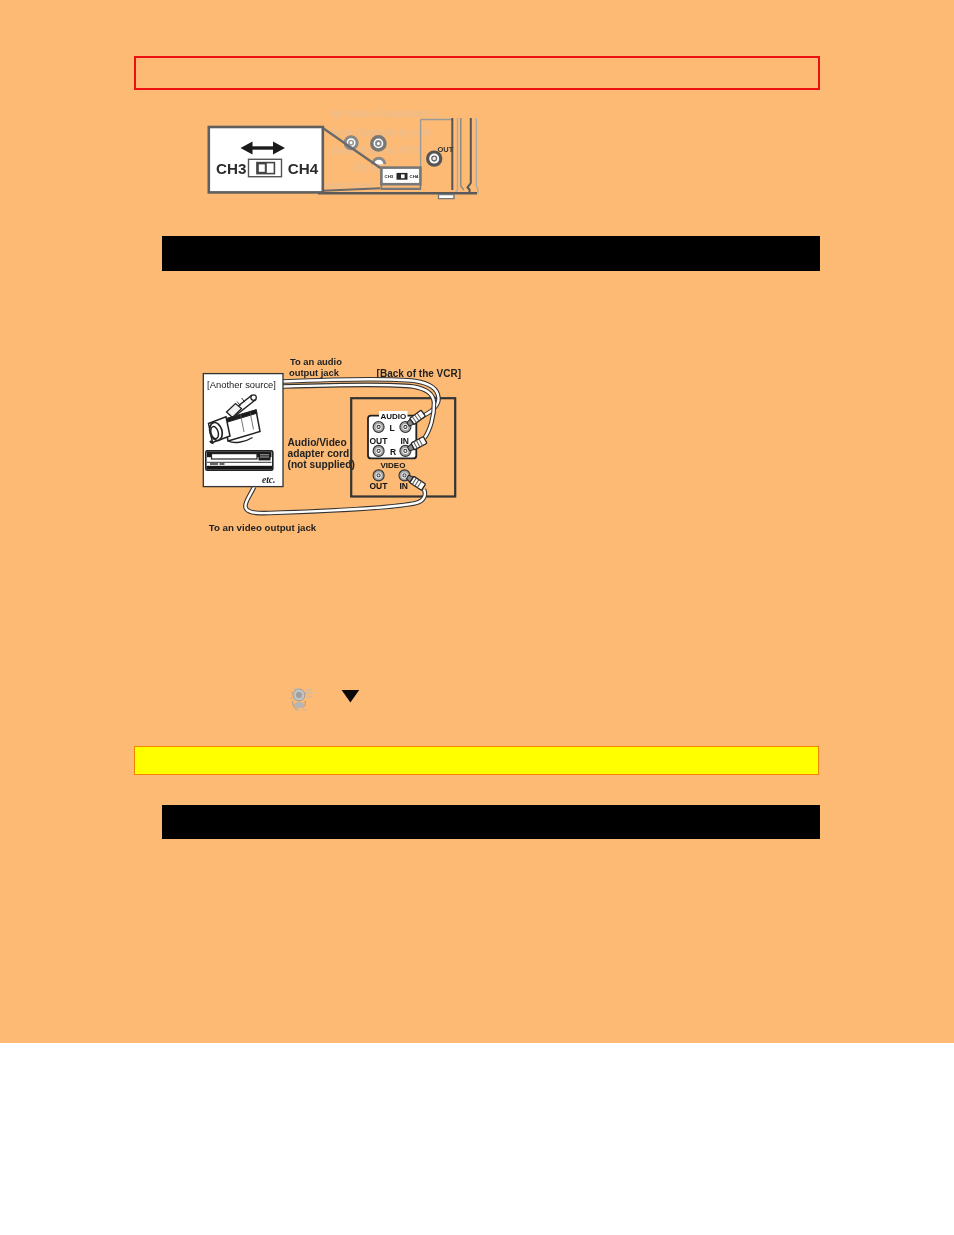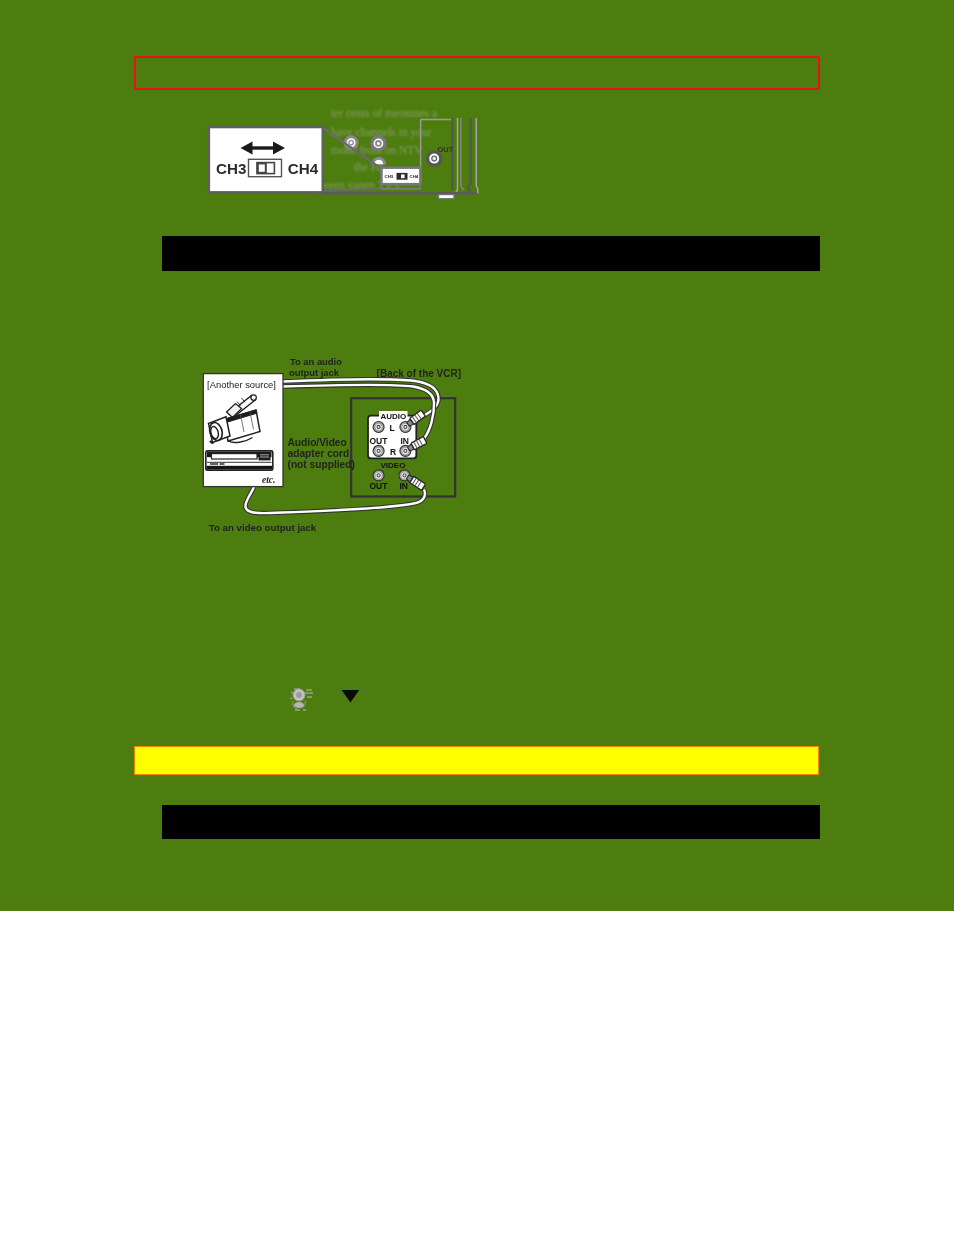--- a/index.html
+++ b/index.html
@@ -1,16 +1,16 @@
 <!DOCTYPE html>
 <html><head>
 <meta charset="utf-8">
 <style>
   html,body{margin:0;padding:0;background:#fff;}
-  #page{position:relative;width:954px;height:911px;background:#4d7c0f;overflow:hidden;
+  #page{position:relative;width:954px;height:1043px;background:#fdba74;overflow:hidden;
         font-family:"Liberation Sans",sans-serif;}
   .abs{position:absolute;}
 </style>
 </head>
 <body>
 <div id="page">
 
 <div class="abs" style="left:134px;top:56px;width:682px;height:30px;border:2px solid #ee1111;"></div>
 
 <svg class="abs" style="left:195px;top:103px;" width="290" height="104" viewBox="0 0 290 104">

